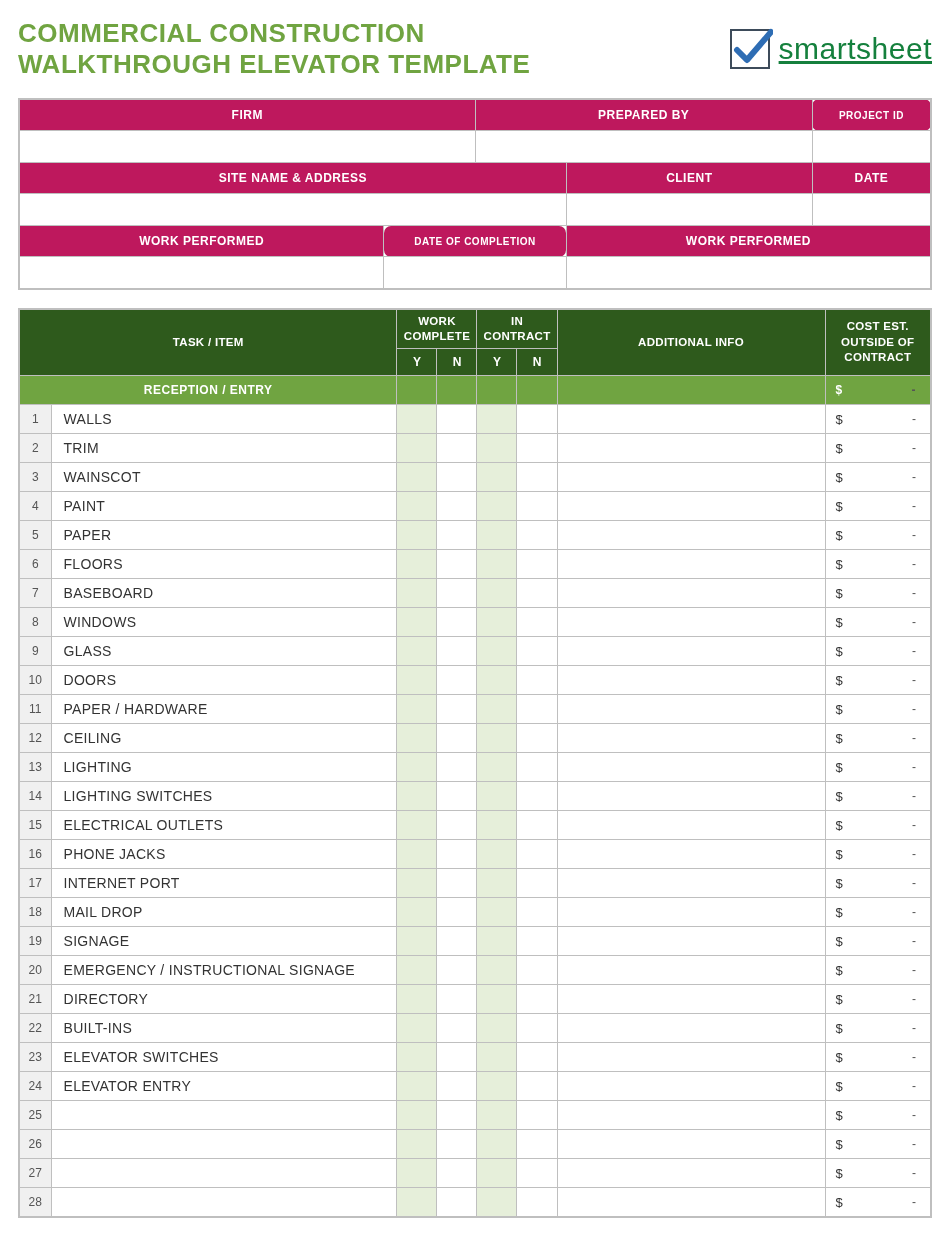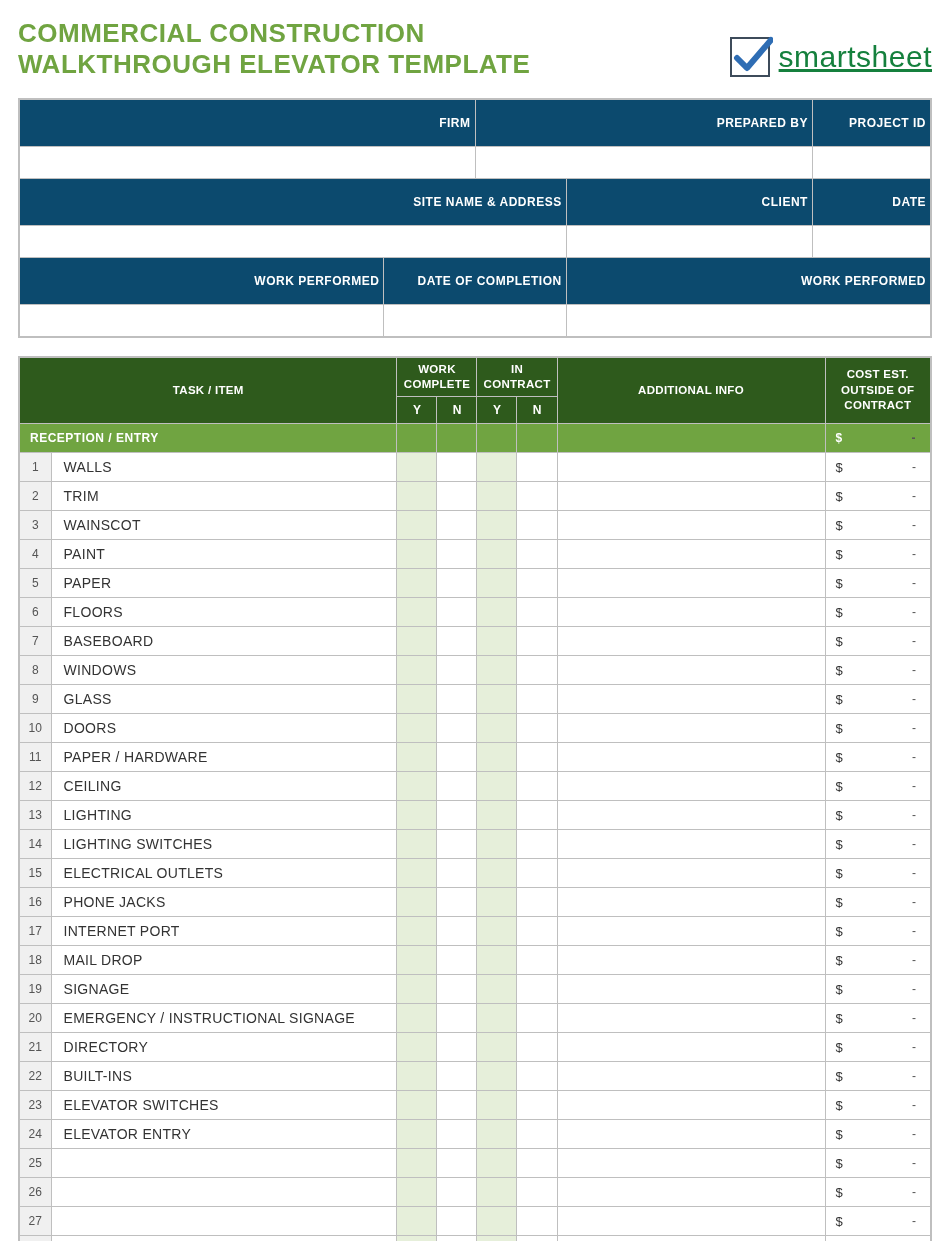--- a/index.html
+++ b/index.html
@@ -3,39 +3,39 @@
 <meta charset="utf-8">
 <style>
   * { box-sizing: border-box; margin: 0; padding: 0; }
   body {
     font-family: "Century Gothic", "Futura", "Avenir", "Trebuchet MS", sans-serif;
     background: #fff;
     padding: 18px 18px 30px 18px;
     width: 950px;
     color: #333;
   }
-  .header-row { display: flex; align-items: flex-end; justify-content: space-between; margin-bottom: 18px; gap: 20px; }
+  .header-row { display: flex; align-items: center; justify-content: space-between; margin-bottom: 18px; gap: 20px; }
   .title { color: #70a441; font-weight: 700; font-size: 26px; letter-spacing: 0.5px; line-height: 1.2; }
   .logo { display: flex; align-items: center; gap: 6px; }
   .logo-txt { font-size: 30px; color: #15803d; letter-spacing: 0.5px; text-decoration: underline; }
   .logo-mark { width: 46px; height: 46px; position: relative; }
 
   table { border-collapse: collapse; width: 100%; table-layout: fixed; }
   td, th { border: 1px solid #bfbfbf; }
 
   .info-table { border: 2px solid #bfbfbf; margin-bottom: 18px; }
-  .info-hdr { background: #0c4a6e; color: #fff; text-align: right; font-weight: 700; font-size: 12px; letter-spacing: 0.5px; padding: 16px 4px; }
-  .info-hdr.small { font-size: 12px; }
+  .info-hdr { background: #be185d; color: #fff; text-align: center; font-weight: 700; font-size: 12px; letter-spacing: 0.5px; padding: 8px 4px; }
+  .info-hdr.small { font-size: 10px; border-radius: 7px; }
   .info-val { background: #fff; height: 32px; }
 
   .check-table { border: 2px solid #bfbfbf; }
   .ch-dark { background: #2e5a1c; color: #fff; text-align: center; font-size: 11.5px; font-weight: 700; letter-spacing: 0.3px; padding: 4px 2px; vertical-align: middle; }
   .ch-yn { background: #2e5a1c; color: #fff; text-align: center; font-size: 12px; font-weight: 700; padding: 6px 2px; }
 
-  .section-row td { background: #70a441; color: #fff; font-size: 12px; font-weight: 700; letter-spacing: 0.5px; padding: 7px 10px; }
+  .section-row td { background: #70a441; color: #fff; font-size: 12px; font-weight: 700; letter-spacing: 0.5px; padding: 7px 10px; text-align: center; }
   .section-row .cost-cell { text-align: left; position: relative; }
 
   .num-cell { background: #f0f0f0; text-align: center; font-size: 12px; color: #555; width: 32px; padding: 7px 2px; }
   .item-cell { font-size: 14px; color: #333; padding: 6px 12px; letter-spacing: 0.3px; }
   .y-cell { background: #e6efda; border-right: 1px dashed #bfbfbf !important; }
   .n-cell { background: #fff; }
   .info-cell { background: #fff; }
   .cost-cell { background: #fff; font-size: 13px; color: #333; padding: 0 10px; position: relative; }
   .cost-cell .dollar { position: absolute; left: 10px; top: 50%; transform: translateY(-50%); }
   .cost-cell .dash  { position: absolute; right: 14px; top: 50%; transform: translateY(-50%); font-size: 12px; color: #555; }

